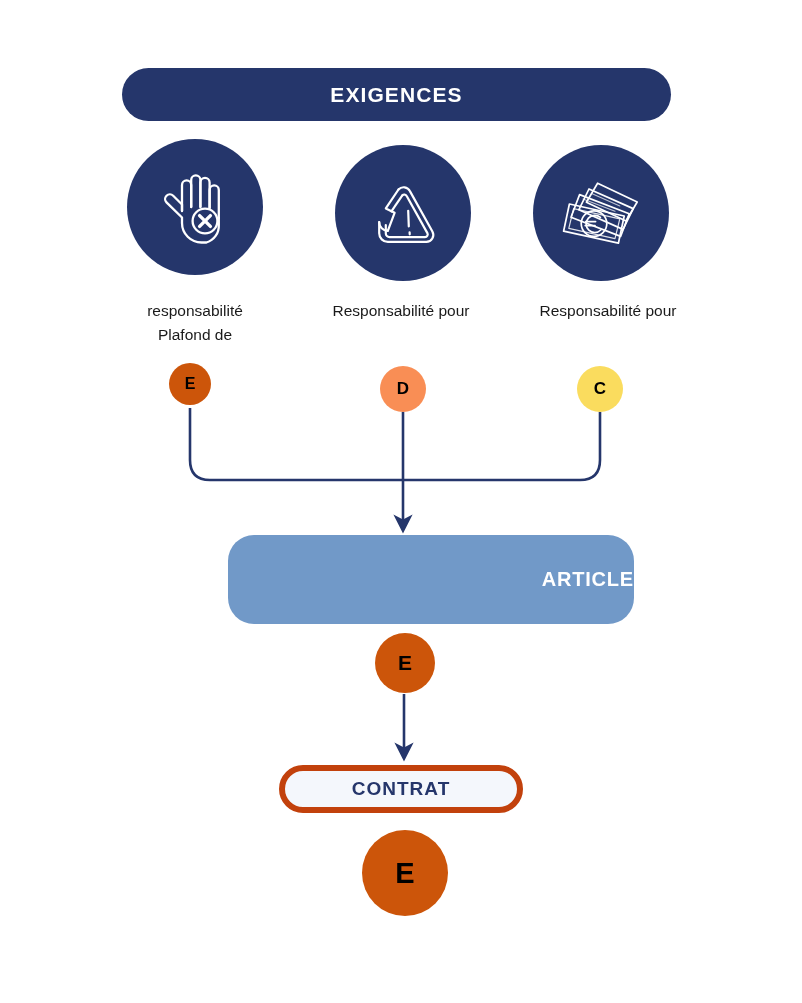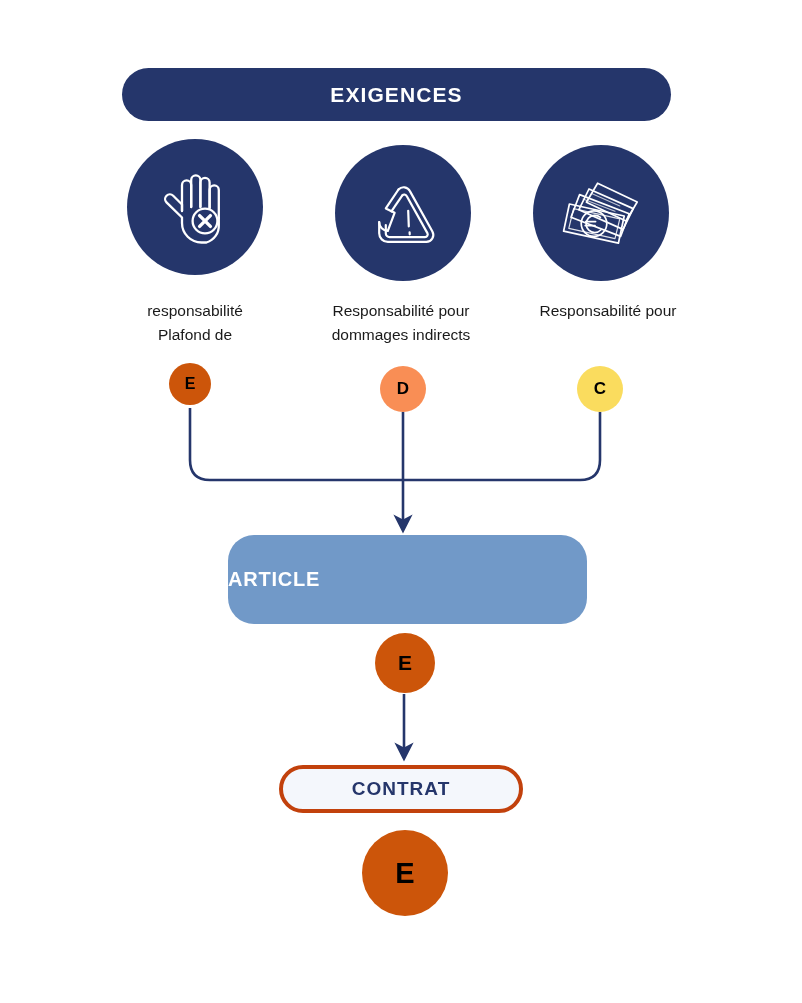--- a/index.html
+++ b/index.html
@@ -115,27 +115,27 @@
     width: 802px;
     height: 1003px;
     pointer-events: none;
   }
 
   
   .article-box {
     position: absolute;
     left: 228px;
     top: 527px;
-    width: 359px;
+    width: 406px;
     height: 89px;
     background: #7199C8;
     border-radius: 26px;
     display: flex;
     flex-direction: column;
-    align-items: flex-start;
+    align-items: flex-end;
     justify-content: center;
   }
   .article-title {
     color: #ffffff;
     font-size: 20px;
     font-weight: bold;
     letter-spacing: 0.8px;
     line-height: 25px;
   }
   .article-subtitle {
@@ -147,21 +147,21 @@
   }
 
   
   .contrat-box {
     position: absolute;
     left: 279px;
     top: 757px;
     width: 244px;
     height: 48px;
     background: #f4f7fc;
-    border: 4px solid #c2410c;
+    border: 6px solid #c2410c;
     border-radius: 24px;
     box-sizing: border-box;
     display: flex;
     align-items: center;
     justify-content: center;
   }
   .contrat-label {
     color: #25366B;
     font-size: 19px;
     font-weight: bold;
@@ -239,21 +239,20 @@
       </svg>
     </span>
   </div>
 
   <div class="caption cap-1">
     <div>responsabilité</div>
     <div>Plafond de</div>
   </div>
   <div class="caption cap-2">
     <div>Responsabilité pour</div>
-    <div>dommages indirects</div>
   </div>
   <div class="caption cap-3">
     <div>Responsabilité pour</div>
   </div>
 
   <svg class="connector" viewBox="0 0 802 1003">
     <defs>
       <marker id="arrowhead" markerWidth="9" markerHeight="9" refX="4.3" refY="4.3" orient="auto" markerUnits="strokeWidth">
         <path d="M0.6 0.6 L8 4.3 L0.6 8 L2.6 4.3 Z" fill="#25366B"></path>
       </marker>

